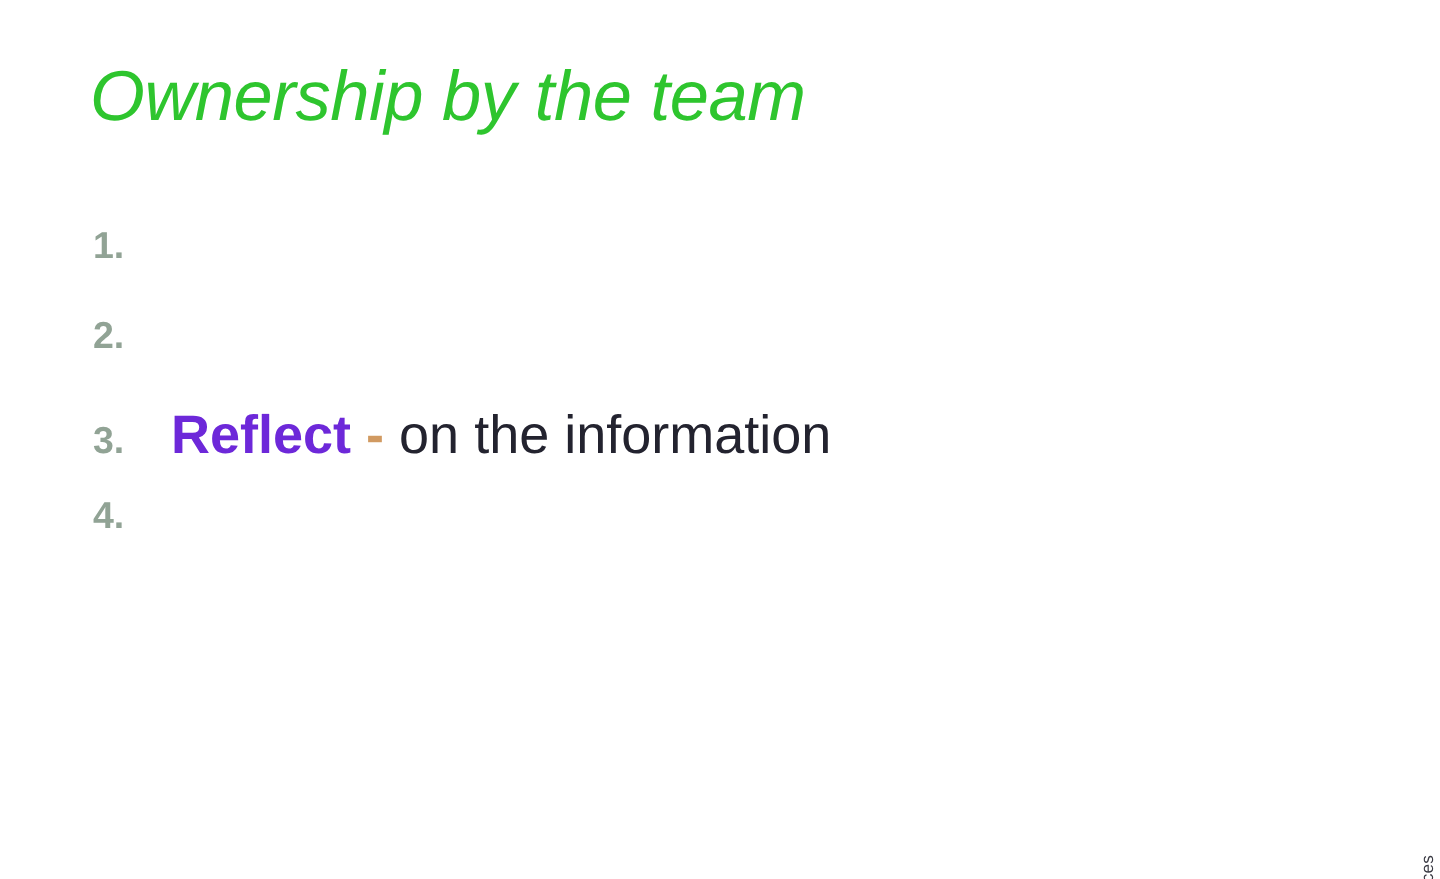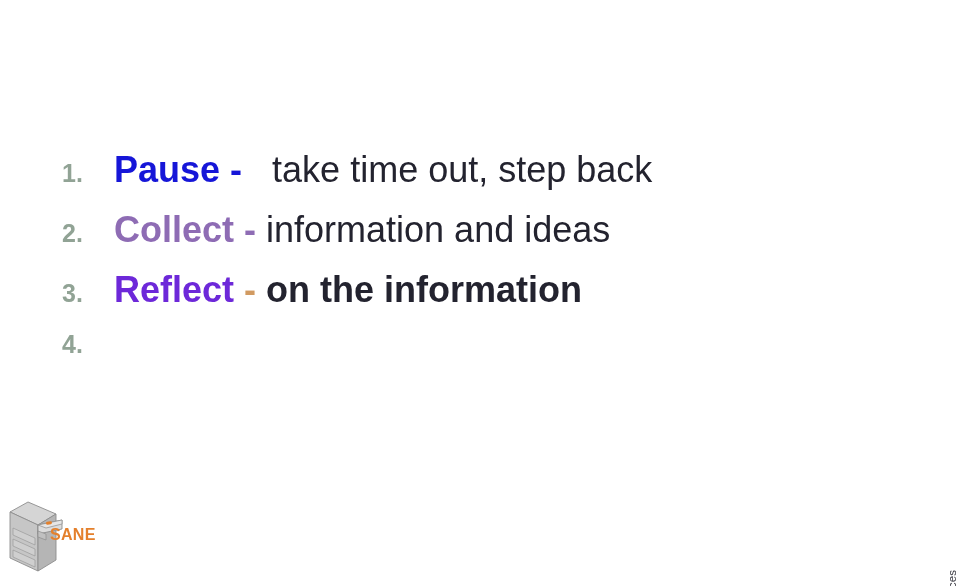--- a/index.html
+++ b/index.html
@@ -110,61 +110,39 @@
     font-size: 11.5px;
     color: #3b3b44;
     letter-spacing: 0.1px;
   }
 </style>
 </head>
 <body>
 
 <div class="slide">
 
+  <div class="slide-title" style="color: rgb(46, 197, 46);">Ownership by the team</div>
 
   <div class="bullet-list">
 
     <div class="bullet-row">
       <span class="bullet-num" style="color: rgb(145, 163, 149);">1.</span>
-      <span class="bullet-body"><span class="kw" style="color: rgb(22, 22, 216);">Pause</span><span class="dash" style="color: rgb(22, 22, 216);"> - </span><span class="desc gap-wide">  </span><span class="desc" style="color: rgb(35, 35, 47);">take time out, step back</span></span>
     </div>
 
     <div class="bullet-row">
       <span class="bullet-num" style="color: rgb(145, 163, 149);">2.</span>
-      <span class="bullet-body"><span class="kw" style="color: rgb(142, 108, 180);">Collect</span><span class="dash" style="color: rgb(142, 108, 180);"> - </span><span class="desc gap-wide"></span><span class="desc" style="color: rgb(35, 35, 47);">information and ideas</span></span>
     </div>
 
     <div class="bullet-row">
       <span class="bullet-num" style="color: rgb(145, 163, 149);">3.</span>
-      <span class="bullet-body"><span class="kw" style="color: #6d28d9;">Reflect</span><span class="dash" style="color: rgb(209, 154, 97);"> - </span><span class="desc gap-wide"></span><span class="desc" style="color: rgb(35, 35, 47); font-weight: bold;">on the information</span></span>
+      <span class="bullet-body"><span class="kw" style="color: #6d28d9;">Reflect</span><span class="dash" style="color: rgb(209, 154, 97);"> - </span><span class="desc gap-wide"></span><span class="desc" style="color: rgb(35, 35, 47);">on the information</span></span>
     </div>
 
     <div class="bullet-row">
       <span class="bullet-num" style="color: rgb(145, 163, 149);">4.</span>
     </div>
 
   </div>
 
-  <div class="logo">
-    <svg width="60" height="78" viewBox="0 0 60 78">
-
-      <polygon points="4,14 22,4 50,16 32,27" fill="#d5d5d5" stroke="#8d8d8d" stroke-width="0.9"></polygon>
-
-      <polygon points="4,14 32,27 32,73 4,60" fill="#c6c6c6" stroke="#8d8d8d" stroke-width="0.9"></polygon>
-
-      <polygon points="32,27 50,16 50,62 32,73" fill="#b5b5b5" stroke="#8d8d8d" stroke-width="0.9"></polygon>
-
-      <polygon points="7,30 29,40 29,47 7,37" fill="#cfcfcf" stroke="#9a9a9a" stroke-width="0.7"></polygon>
-      <polygon points="7,41 29,51 29,58 7,48" fill="#cfcfcf" stroke="#9a9a9a" stroke-width="0.7"></polygon>
-      <polygon points="7,52 29,62 29,69 7,59" fill="#cfcfcf" stroke="#9a9a9a" stroke-width="0.7"></polygon>
-
-      <polygon points="32,27 56,22 56,31 32,36" fill="#dcdcdc" stroke="#8d8d8d" stroke-width="0.9"></polygon>
-      <polygon points="32,27 40,30 56,26 56,22" fill="#e6e6e6" stroke="#8d8d8d" stroke-width="0.7"></polygon>
-      <polygon points="32,33 40,36 40,42 32,39" fill="#c0c0c0" stroke="#8d8d8d" stroke-width="0.7"></polygon>
-
-      <rect x="40" y="23.5" width="6" height="3" rx="1.4" fill="#e4802c" transform="rotate(-10 43 25)"></rect>
-    </svg>
-    <span class="logo-word" style="color: rgb(228, 128, 44);">SANE</span>
-  </div>
 
   <div class="copyright" style="color: rgb(59, 59, 68);">© SANE Management Solutions for Veterinary Practices</div>
 
 </div>
 
 </body></html>

